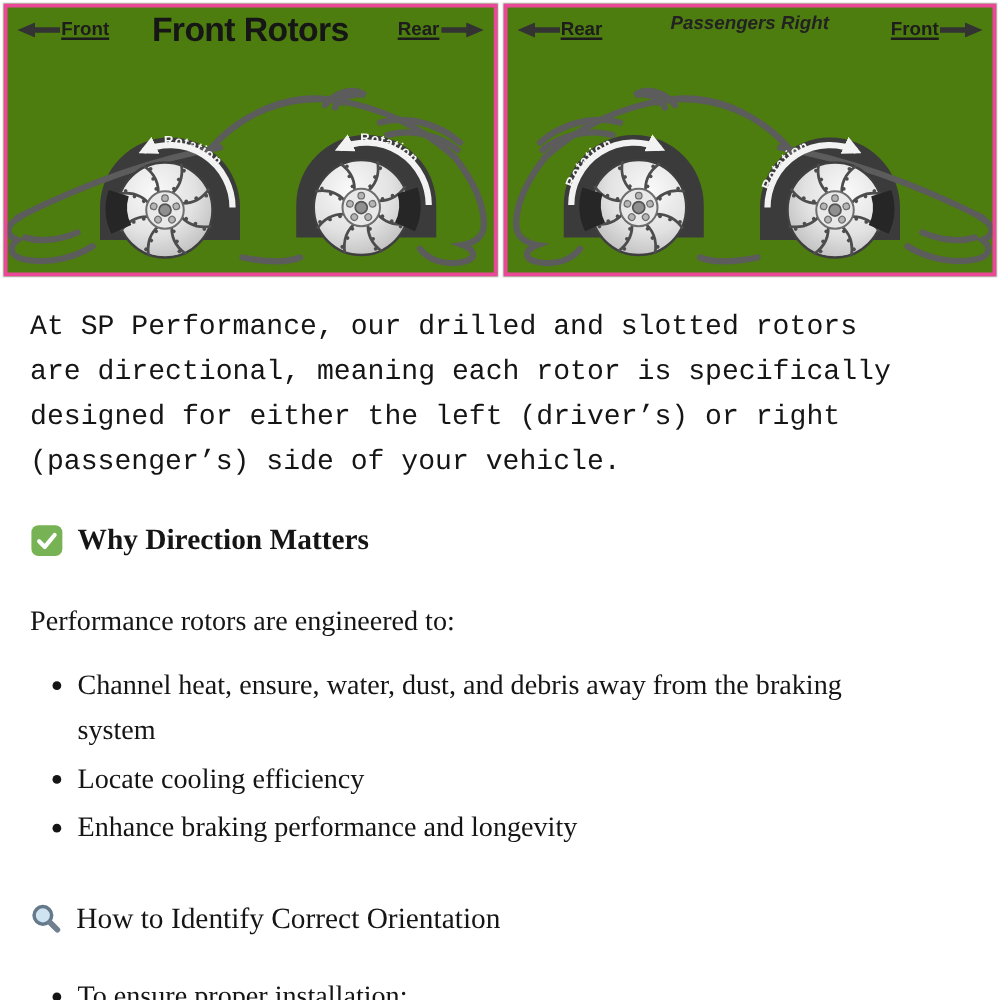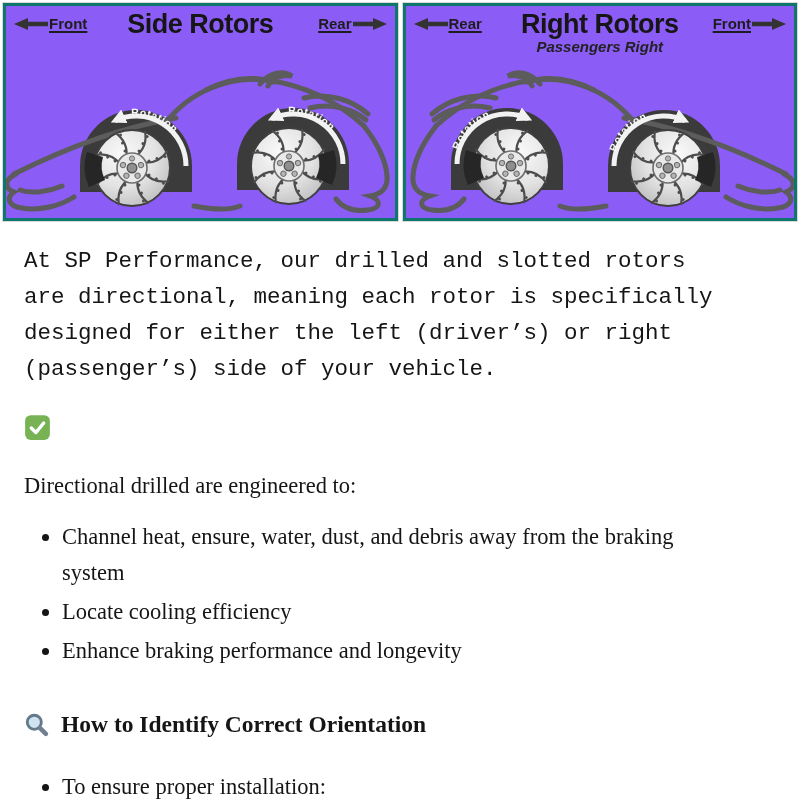--- a/index.html
+++ b/index.html
@@ -1,39 +1,39 @@
 <!DOCTYPE html>
 <html><head>
 <meta charset="utf-8">
 <style>
   html,body{margin:0;padding:0;background:#ffffff;}
   body{width:800px;font-family:"Liberation Serif",serif;color:#151515;}
 
   
   .diagram{display:flex;gap:5px;padding:3px 3px 0 3px;}
-  .panel{flex:1;border:3px solid #0f766e;box-shadow:0 0 0 1px #d9d9d9;background:#8b5cf6;
+  .panel{flex:1;border:3px solid #ec4899;box-shadow:0 0 0 1px #d9d9d9;background:#4d7c0f;
          height:212px;box-sizing:content-box;position:relative;overflow:hidden;}
   .panel-header{position:relative;height:52px;font-family:"Liberation Sans",sans-serif;}
   .dir{position:absolute;top:9px;display:flex;align-items:center;gap:1px;
        font-weight:bold;font-size:15px;color:#1d1d1d;}
   .dir-left{left:8px;}
   .dir-right{right:8px;}
   .dir .lbl{text-decoration:underline;text-decoration-thickness:2px;text-underline-offset:2px;}
   .title-wrap{text-align:center;padding-top:4px;line-height:1.05;}
   .panel-title{font-size:27px;font-weight:bold;color:#161616;letter-spacing:-0.5px;}
   .panel-subtitle{font-size:15px;font-weight:bold;font-style:italic;color:#222;margin-top:1px;}
   svg.car-art{position:absolute;left:0;top:52px;}
   .rot-text{font-family:"Liberation Sans",sans-serif;font-size:10.5px;font-weight:bold;
             fill:#f5f5f5;letter-spacing:0.6px;}
 
   
   .content{padding:8px 30px 30px 24px;font-size:22.5px;line-height:1.6;}
   .intro{margin:14px 0 0 0;max-width:700px;font-family:Liberation Mono, monospace;}
   .h2{display:flex;align-items:center;gap:11px;font-size:23.5px;font-weight:bold;margin:27px 0 0 0;}
-  .h2.regular{font-weight:bold;}
+  .h2.regular{font-weight:normal;}
   .icon-box{display:inline-flex;flex:0 0 auto;}
   .lead{margin:27px 0 0 0;}
   ul{margin:15px 0 0 0;padding-left:38px;}
   ul.second{margin-top:25px;}
   li{margin:3px 0;max-width:662px;}
   .h2.regular{margin-top:37px;}
 </style>
 </head>
 <body>
 
@@ -41,21 +41,21 @@
 
   <div class="panel">
     <div class="panel-header">
       <div class="dir dir-left">
         <svg width="34" height="12">
           <path d="M0,6 L14,0 L14,3.8 L34,3.8 L34,8.2 L14,8.2 L14,12 Z" fill="#333"></path>
         </svg>
         <span class="lbl">Front</span>
       </div>
       <div class="title-wrap">
-        <div class="panel-title">Side Rotors</div>
+        <div class="panel-title">Front Rotors</div>
       </div>
       <div class="dir dir-right">
         <span class="lbl">Rear</span>
         <svg width="34" height="12">
           <path d="M34,6 L20,0 L20,3.8 L0,3.8 L0,8.2 L20,8.2 L20,12 Z" fill="#333"></path>
         </svg>
       </div>
     </div>
 
     <svg class="car-art" width="388" height="160" viewBox="0 0 388 160">
@@ -134,21 +134,20 @@
 
   <div class="panel">
     <div class="panel-header">
       <div class="dir dir-left">
         <svg width="34" height="12">
           <path d="M0,6 L14,0 L14,3.8 L34,3.8 L34,8.2 L14,8.2 L14,12 Z" fill="#333"></path>
         </svg>
         <span class="lbl">Rear</span>
       </div>
       <div class="title-wrap">
-        <div class="panel-title">Right Rotors</div>
         <div class="panel-subtitle">Passengers Right</div>
       </div>
       <div class="dir dir-right">
         <span class="lbl">Front</span>
         <svg width="34" height="12">
           <path d="M34,6 L20,0 L20,3.8 L0,3.8 L0,8.2 L20,8.2 L20,12 Z" fill="#333"></path>
         </svg>
       </div>
     </div>
 
@@ -173,23 +172,24 @@
 
   <p class="intro">At SP Performance, our drilled and slotted rotors are directional, meaning each rotor is specifically designed for either the left (driver’s) or right (passenger’s) side of your vehicle.</p>
 
   <h2 class="h2">
     <span class="icon-box">
       <svg width="27" height="27" viewBox="0 0 24 24">
         <rect x="1" y="1" width="22" height="22" rx="5" fill="#77b255"></rect>
         <path d="M6.5 12.5 L10.5 16.5 L17.5 8" stroke="#fff" stroke-width="3" fill="none" stroke-linecap="round" stroke-linejoin="round"></path>
       </svg>
     </span>
+    <span>Why Direction Matters</span>
   </h2>
 
-  <p class="lead">Directional drilled are engineered to:</p>
+  <p class="lead">Performance rotors are engineered to:</p>
 
   <ul>
     <li>Channel heat, ensure, water, dust, and debris away from the braking system</li>
     <li>Locate cooling efficiency</li>
     <li>Enhance braking performance and longevity</li>
   </ul>
 
   <h2 class="h2 regular">
     <span class="icon-box">
       <svg width="26" height="26" viewBox="0 0 24 24">

